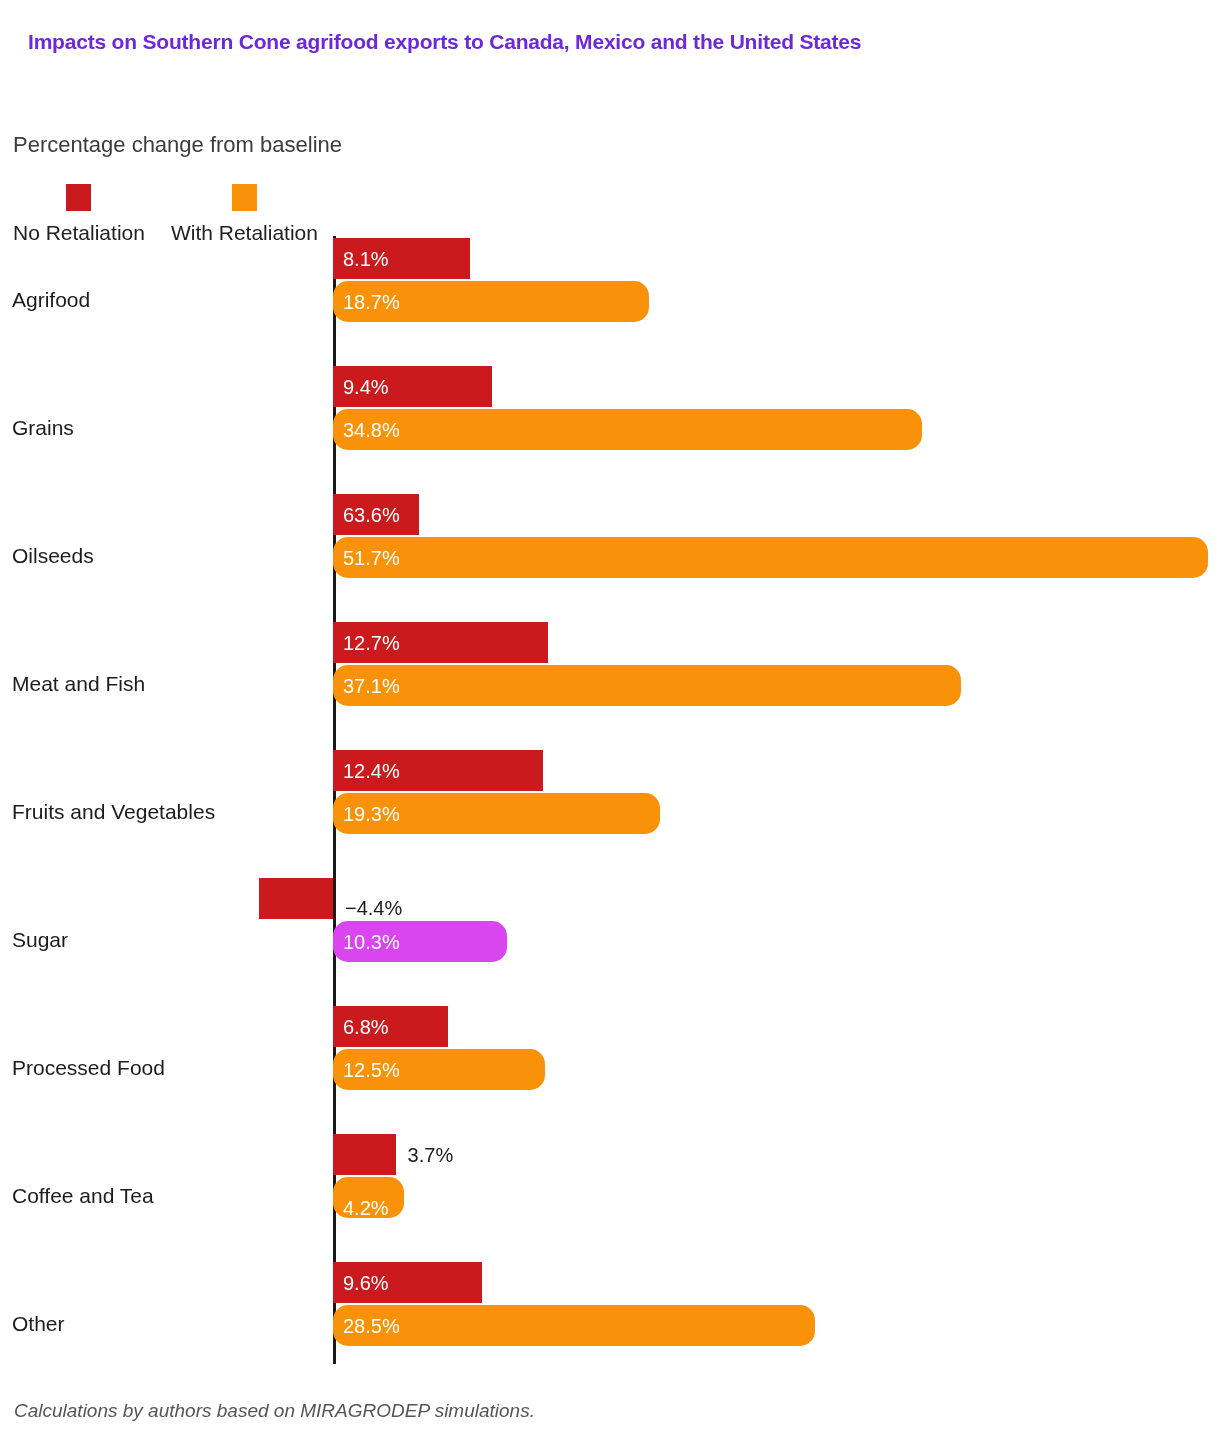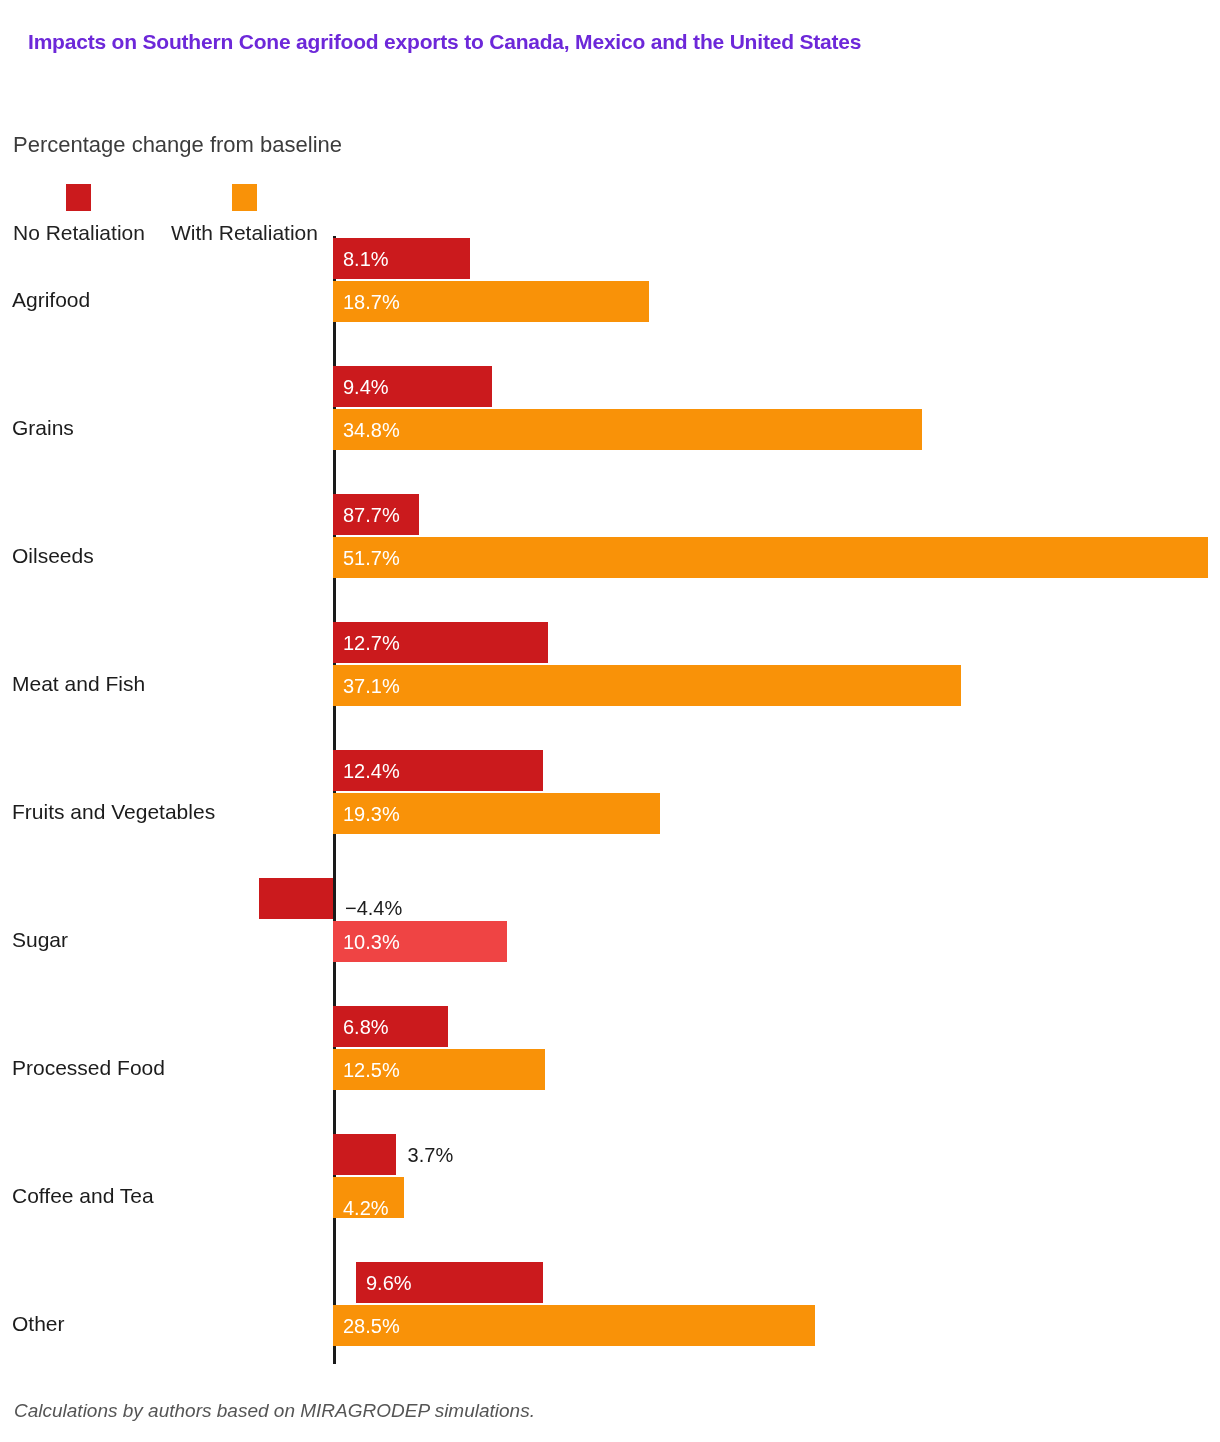--- a/index.html
+++ b/index.html
@@ -102,21 +102,21 @@
     white-space: nowrap;
   }
   .bar {
     position: absolute;
     height: 41px;
     box-sizing: border-box;
     display: flex;
     align-items: center;
   }
   .bar.no-ret  { top: 2px;  background: #CB1A1D; }
-  .bar.with-ret{ top: 45px; background: #F99208; }
+  .bar.with-ret{ top: 45px; background: #F99208; border-radius: 15px; }
   .bar-value {
     font-size: 20px;
     line-height: 1;
     white-space: nowrap;
   }
   .bar-value.inside  { color: #ffffff; margin-left: 10px; }
   .bar-value.outside {
     color: #1c1c1c;
     position: absolute;
     left: 100%;
@@ -176,21 +176,21 @@
           <div class="bar no-ret" style="width: 159.048px; left: 333px; background: rgb(203, 26, 29);">
             <span class="bar-value inside">9.4%</span>
           </div>
           <div class="bar with-ret" style="width: 588.816px; left: 333px; background: rgb(249, 146, 8);">
             <span class="bar-value inside">34.8%</span>
           </div>
         </div>
         <div class="group" style="top: 256px;">
           <div class="cat-label">Oilseeds</div>
           <div class="bar no-ret" style="width: 86.292px; left: 333px; background: rgb(203, 26, 29);">
-            <span class="bar-value inside">87.7%</span>
+            <span class="bar-value inside">63.6%</span>
           </div>
           <div class="bar with-ret" style="width: 874.764px; left: 333px; background: rgb(249, 146, 8);">
             <span class="bar-value inside">51.7%</span>
           </div>
         </div>
         <div class="group" style="top: 384px;">
           <div class="cat-label">Meat and Fish</div>
           <div class="bar no-ret" style="width: 214.884px; left: 333px; background: rgb(203, 26, 29); text-align: center;">
             <span class="bar-value inside">12.7%</span>
           </div>
@@ -205,21 +205,21 @@
           </div>
           <div class="bar with-ret" style="width: 326.556px; left: 333px; background: rgb(249, 146, 8);">
             <span class="bar-value inside">19.3%</span>
           </div>
         </div>
         <div class="group" style="top: 640px;">
           <div class="cat-label">Sugar</div>
           <div class="bar no-ret negative" style="width: 74.448px; left: 258.552px; background: rgb(203, 26, 29);">
             <span class="bar-value outside">−4.4%</span>
           </div>
-          <div class="bar with-ret" style="width: 174.276px; left: 333px; background: #ef4444;">
+          <div class="bar with-ret" style="width: 174.276px; left: 333px; background: #d946ef;">
             <span class="bar-value inside">10.3%</span>
           </div>
         </div>
         <div class="group" style="top: 768px;">
           <div class="cat-label">Processed Food</div>
           <div class="bar no-ret" style="width: 115.056px; left: 333px; background: rgb(203, 26, 29);">
             <span class="bar-value inside">6.8%</span>
           </div>
           <div class="bar with-ret" style="width: 211.5px; left: 333px; background: rgb(249, 146, 8);">
             <span class="bar-value inside">12.5%</span>
@@ -229,21 +229,21 @@
           <div class="cat-label">Coffee and Tea</div>
           <div class="bar no-ret" style="width: 62.604px; left: 333px; background: rgb(203, 26, 29); padding-left: 7px;">
             <span class="bar-value outside">3.7%</span>
           </div>
           <div class="bar with-ret" style="width: 71.064px; left: 333px; background: rgb(249, 146, 8); align-items: flex-end;">
             <span class="bar-value inside">4.2%</span>
           </div>
         </div>
         <div class="group" style="top: 1024px;">
           <div class="cat-label">Other</div>
-          <div class="bar no-ret" style="width: 187px; left: 333px; background: rgb(203, 26, 29); margin-left: 23px;">
+          <div class="bar no-ret" style="width: 149px; left: 333px; background: rgb(203, 26, 29);">
             <span class="bar-value inside">9.6%</span>
           </div>
           <div class="bar with-ret" style="width: 482.22px; left: 333px; background: rgb(249, 146, 8);">
             <span class="bar-value inside">28.5%</span>
           </div>
         </div>
       </div>
   </div>
 
   <div class="footer">Calculations by authors based on MIRAGRODEP simulations.</div>

